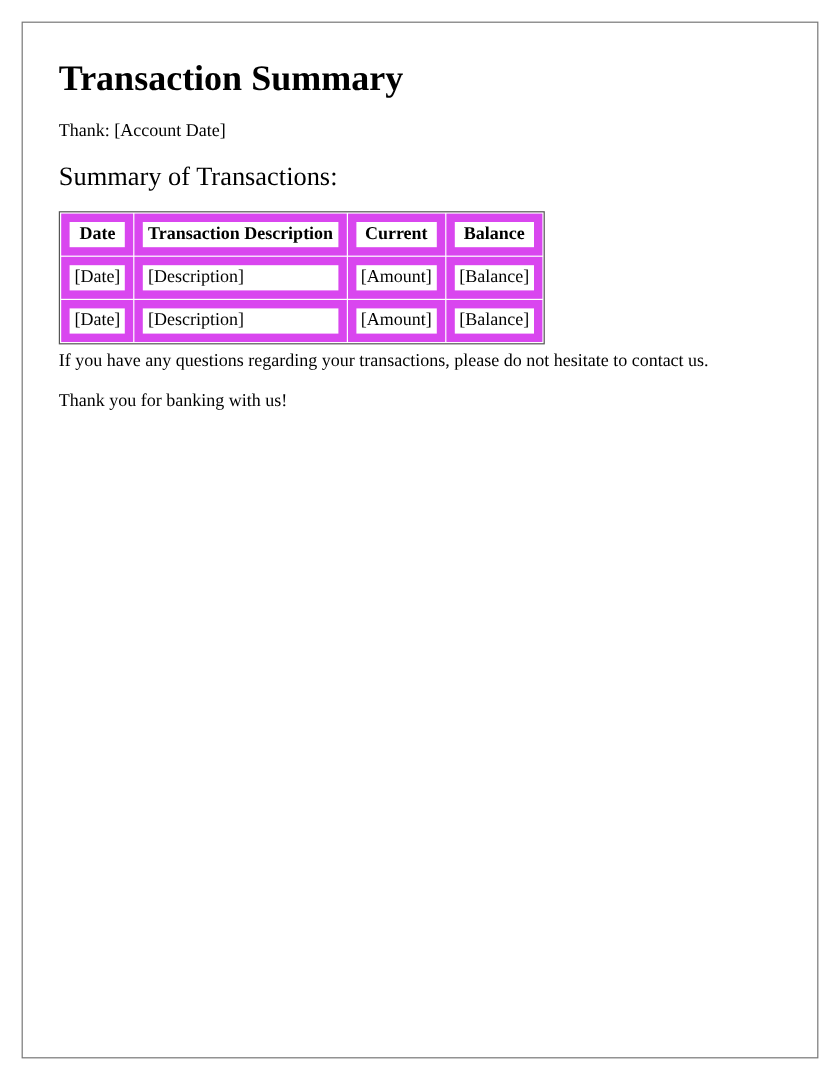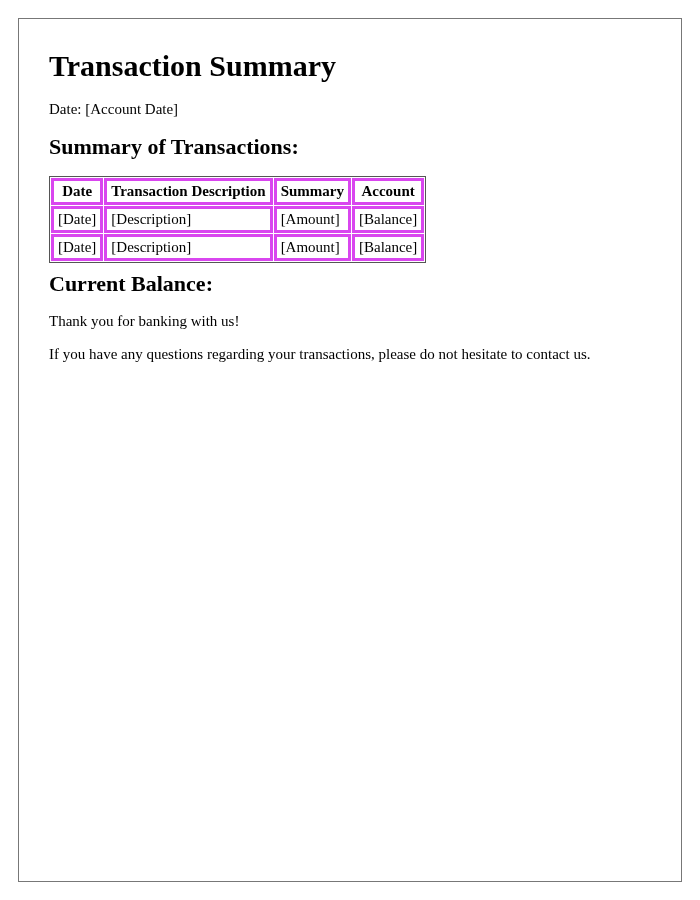--- a/index.html
+++ b/index.html
@@ -24,86 +24,85 @@
       height: 100%;
       padding: 20px 30px 44px 30px;
     }
     h1 {
       font-size: 30px;
       font-weight: bold;
       margin: 10px 0 18px 0;
     }
     h2 {
       font-size: 22px;
-      font-weight: bold;
+      font-weight: normal;
       margin: 8px 0 16px 0;
     }
     p {
       font-size: 15px;
       margin: 0 0 16px 0;
     }
     table {
       border-collapse: separate;
       border-spacing: 1px;
       border: 1px solid #555;
       margin-bottom: 6px;
       font-size: 15px;
     }
     th, td {
-      border: 3px solid #d946ef;
+      border: 7px solid #d946ef;
       padding: 2px 4px;
       text-align: left;
       white-space: nowrap;
     }
     th {
       text-align: center;
       font-weight: bold;
     }
   </style>
 </head>
 <body>
 
 <div class="page">
   <div class="sheet">
 
     <h1>Transaction Summary</h1>
 
     <p>
-      <span>Date: </span><span>[Account Date]</span>
+      <span>Thank: </span><span>[Account Date]</span>
     </p>
 
 
     <h2>Summary of Transactions:</h2>
 
     <table>
       <thead>
         <tr>
           <th>Date</th>
           <th>Transaction Description</th>
-          <th>Summary</th>
-          <th>Account</th>
+          <th>Current</th>
+          <th>Balance</th>
         </tr>
       </thead>
       <tbody>
         <tr>
           <td>[Date]</td>
           <td>[Description]</td>
           <td>[Amount]</td>
           <td>[Balance]</td>
         </tr>
         <tr>
           <td>[Date]</td>
           <td>[Description]</td>
           <td>[Amount]</td>
           <td>[Balance]</td>
         </tr>
       </tbody>
     </table>
 
-    <h2>Current Balance:</h2>
 
 
+    <p>If you have any questions regarding your transactions, please do not hesitate to contact us.</p>
+
     <p>Thank you for banking with us!</p>
-
-    <p>If you have any questions regarding your transactions, please do not hesitate to contact us.</p>
 
   </div>
 </div>
 
 </body></html>

